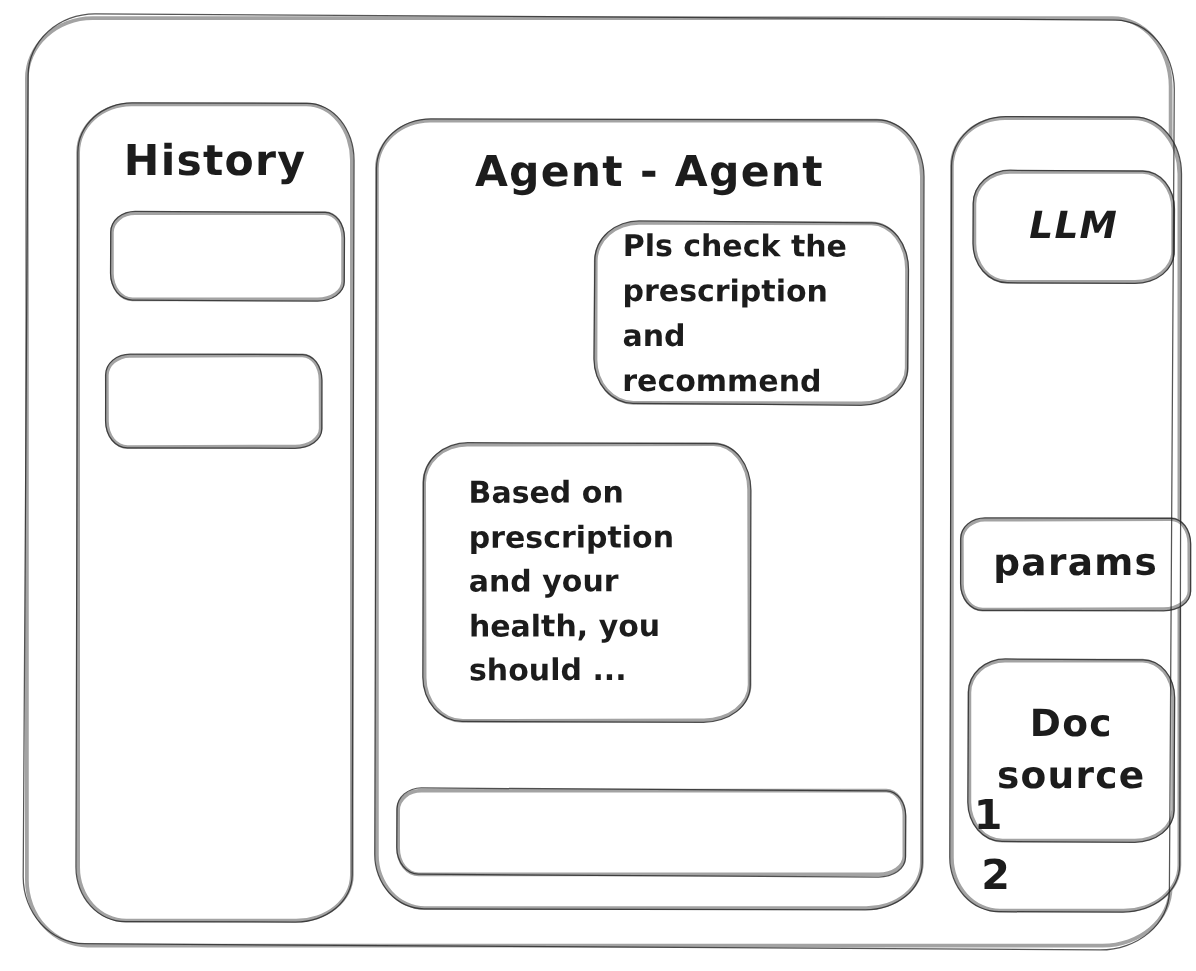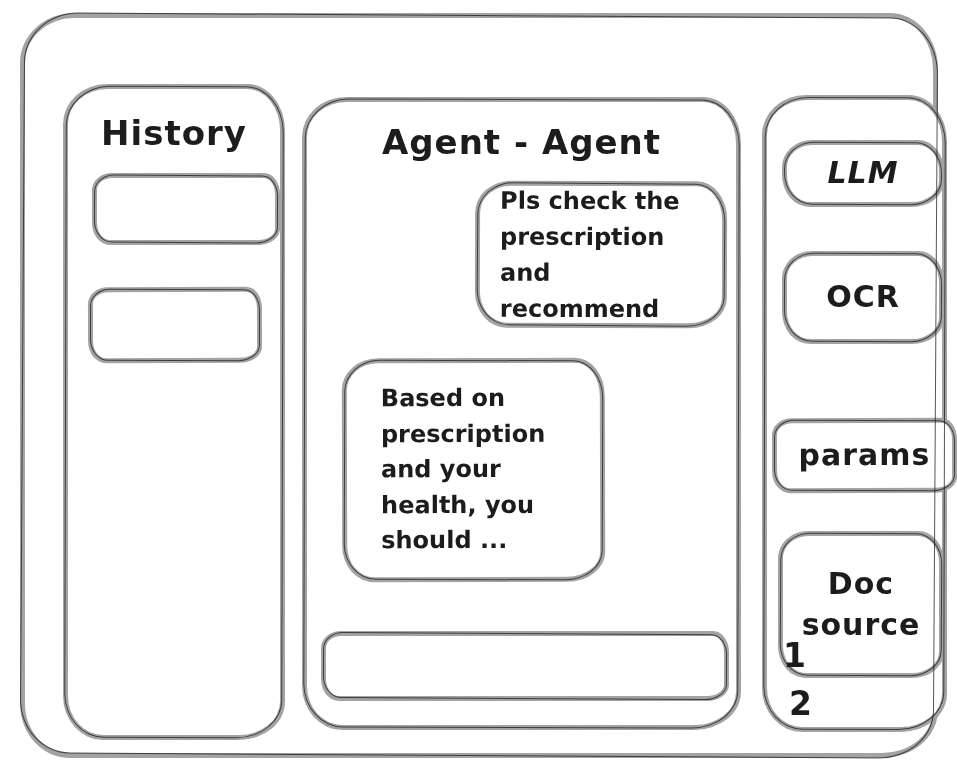--- a/index.html
+++ b/index.html
@@ -9,21 +9,21 @@
     position: relative;
     background: #ffffff;
     color: #1c1c1c;
     font-family: "DejaVu Sans", "Liberation Sans", sans-serif;
     overflow: hidden;
   }
 
   
   .sk {
     position: absolute;
-    border: 5px solid #a3a3a3;
+    border: 3px solid #a3a3a3;
     background: #ffffff;
   }
   .sk::after {
     content: "";
     position: absolute;
     inset: -3px;
     border: 1.5px solid rgba(28,28,28,.75);
     border-radius: inherit;
     transform: rotate(.35deg);
     pointer-events: none;
@@ -88,21 +88,21 @@
     display: flex;
     align-items: center;
     justify-content: center;
     text-align: center;
     font-size: 30px;
     font-weight: bold;
     letter-spacing: 1px;
     line-height: 1.35;
     cursor: pointer;
   }
-  #tool-llm    { left: 15px; top: 40px;  width: 162px; height: 67px; font-style: italic; }
+  #tool-llm    { left: 15px; top: 40px;  width: 162px; height: 91px; font-style: italic; }
   #tool-ocr    { left: 15px; top: 151px; width: 162px; height: 93px; }
   #tool-params { left: 5px;  top: 318px; width: 185px; height: 75px; transform: rotate(-.2deg); }
   #tool-doc    { left: 11px; top: 431px; width: 166px; height: 147px; padding: 0 10px; }
 
   .doc-num {
     position: absolute;
     font-size: 33px;
     font-weight: bold;
     cursor: pointer;
     z-index: 2;
@@ -123,20 +123,19 @@
 
   <div id="chat-panel" class="sk panel">
     <div id="chat-title" class="title">Agent - Agent</div>
     <div id="user-bubble" class="sk bubble">Pls check the prescription and recommend</div>
     <div id="assistant-bubble" class="sk bubble">Based on prescription and your health, you should ...</div>
     <div id="chat-input" class="sk box-sm" role="textbox"></div>
   </div>
 
   <div id="tools-panel" class="sk panel">
     <div id="tool-llm" class="sk pill tool-btn">LLM</div>
-    <div id="tool-ocr" class="sk pill tool-btn">OCR</div>
     <div id="tool-params" class="sk box-sm tool-btn">params</div>
     <div id="tool-doc" class="sk pill tool-btn">Doc source</div>
     <div id="doc-num-1" class="doc-num">1</div>
     <div id="doc-num-2" class="doc-num">2</div>
   </div>
 
 </div>
 
 </body></html>

